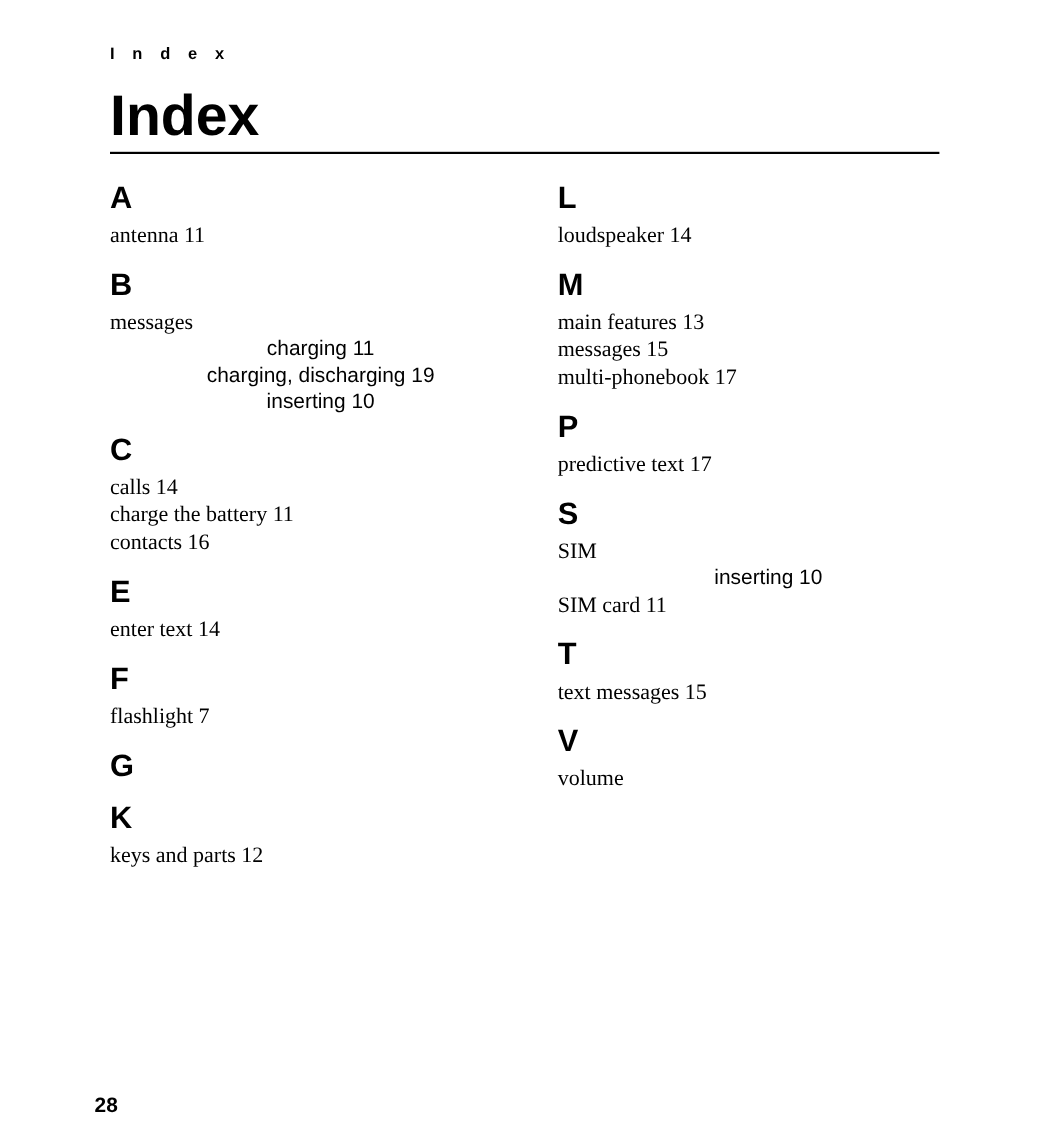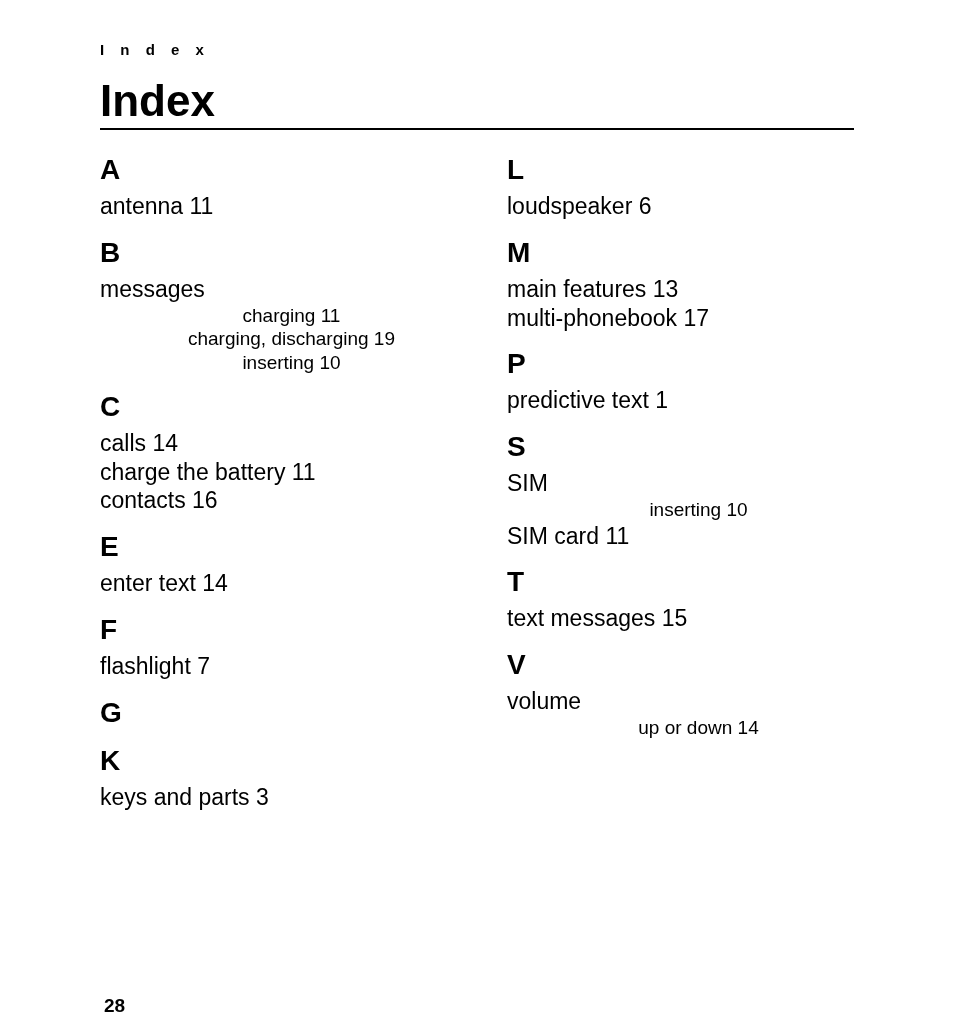--- a/index.html
+++ b/index.html
@@ -17,21 +17,21 @@
     position: relative;
     height: 100%;
     margin-top: 11px;
   }
   .running-header {
     font-size: 15px;
     font-weight: 700;
     letter-spacing: 6px;
   }
   .title {
-    font-size: 44px;
+    font-size: 52px;
     font-weight: 700;
     margin: 18px 0 2px 0;
   }
   hr.rule {
     border: none;
     border-top: 2px solid #000;
     margin: 2px 0 18px 0;
   }
   .columns {
     display: flex;
@@ -41,32 +41,33 @@
     flex: 1;
     min-width: 0;
   }
   .letter {
     font-size: 28px;
     font-weight: 700;
     margin: 16px 0 6px 0;
   }
   .letter:first-child { margin-top: 6px; }
   .entry {
-    font-size: 23px;
+    font-size: 20px;
     line-height: 1.25;
+    font-family: Liberation Serif, serif;
   }
   .sub {
     margin-left: 36px;
     font-size: 19px;
     line-height: 1.25;
     text-align: center;
   }
   .page-number {
     position: absolute;
-    left: 104px;
+    left: 86px;
     bottom: 30px;
     font-size: 19px;
     font-weight: 700;
   }
 </style>
 </head>
 <body>
 
 <div class="page">
   <div class="running-header">I n d e x</div>
@@ -85,36 +86,36 @@
         <div class="letter">C</div>
         <div class="entry">calls 14</div>
         <div class="entry">charge the battery 11</div>
         <div class="entry">contacts 16</div>
         <div class="letter">E</div>
         <div class="entry">enter text 14</div>
         <div class="letter">F</div>
         <div class="entry">flashlight 7</div>
         <div class="letter">G</div>
         <div class="letter">K</div>
-        <div class="entry">keys and parts 3</div>
+        <div class="entry">keys and parts 12</div>
       </div>
     <div class="col" id="col-right">
         <div class="letter">L</div>
-        <div class="entry">loudspeaker 6</div>
+        <div class="entry">loudspeaker 14</div>
         <div class="letter">M</div>
         <div class="entry">main features 13</div>
+        <div class="entry">messages 15</div>
         <div class="entry">multi-phonebook 17</div>
         <div class="letter">P</div>
-        <div class="entry">predictive text 1</div>
+        <div class="entry">predictive text 17</div>
         <div class="letter">S</div>
         <div class="entry">SIM</div>
         <div class="sub">inserting 10</div>
         <div class="entry">SIM card 11</div>
         <div class="letter">T</div>
         <div class="entry">text messages 15</div>
         <div class="letter">V</div>
         <div class="entry">volume</div>
-        <div class="sub">up or down 14</div>
       </div>
   </div>
 
   <div class="page-number">28</div>
 </div>
 
 </body></html>

